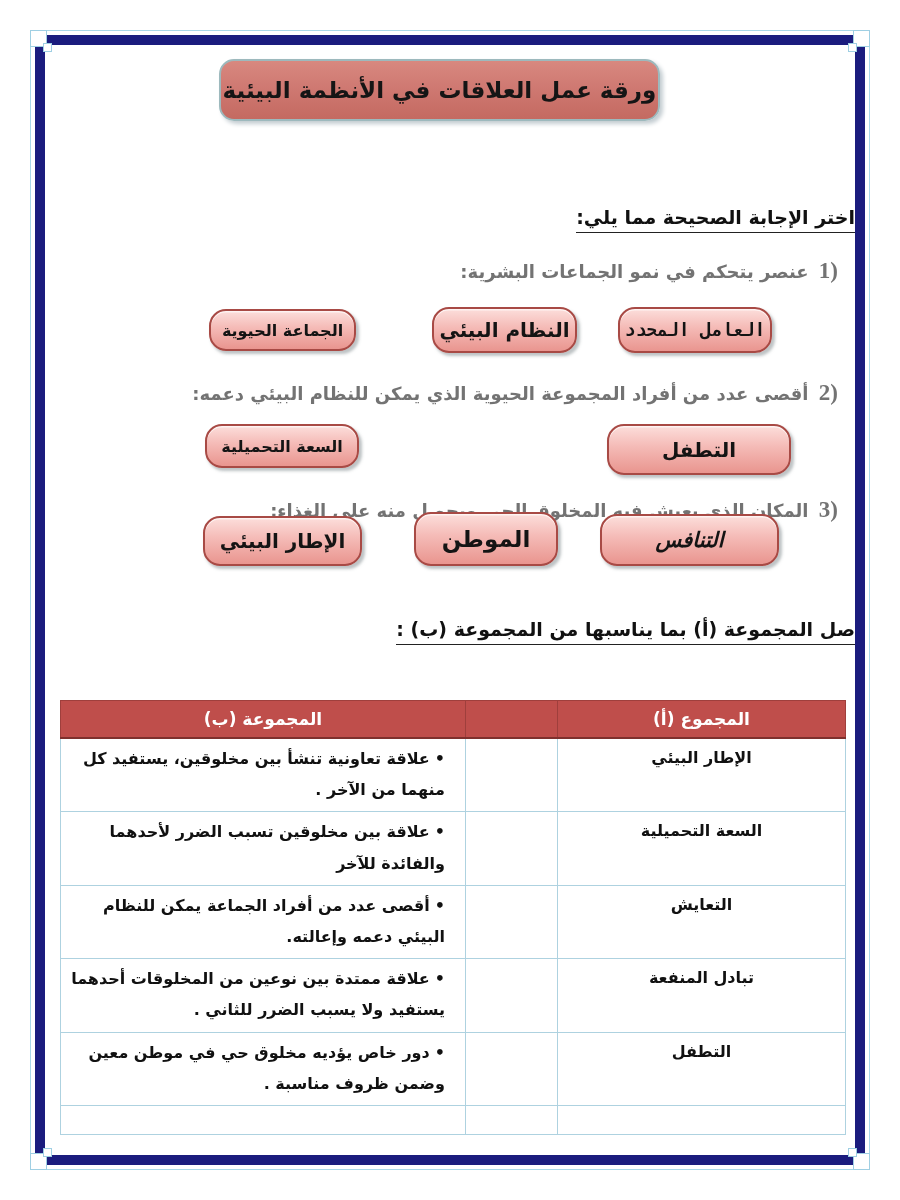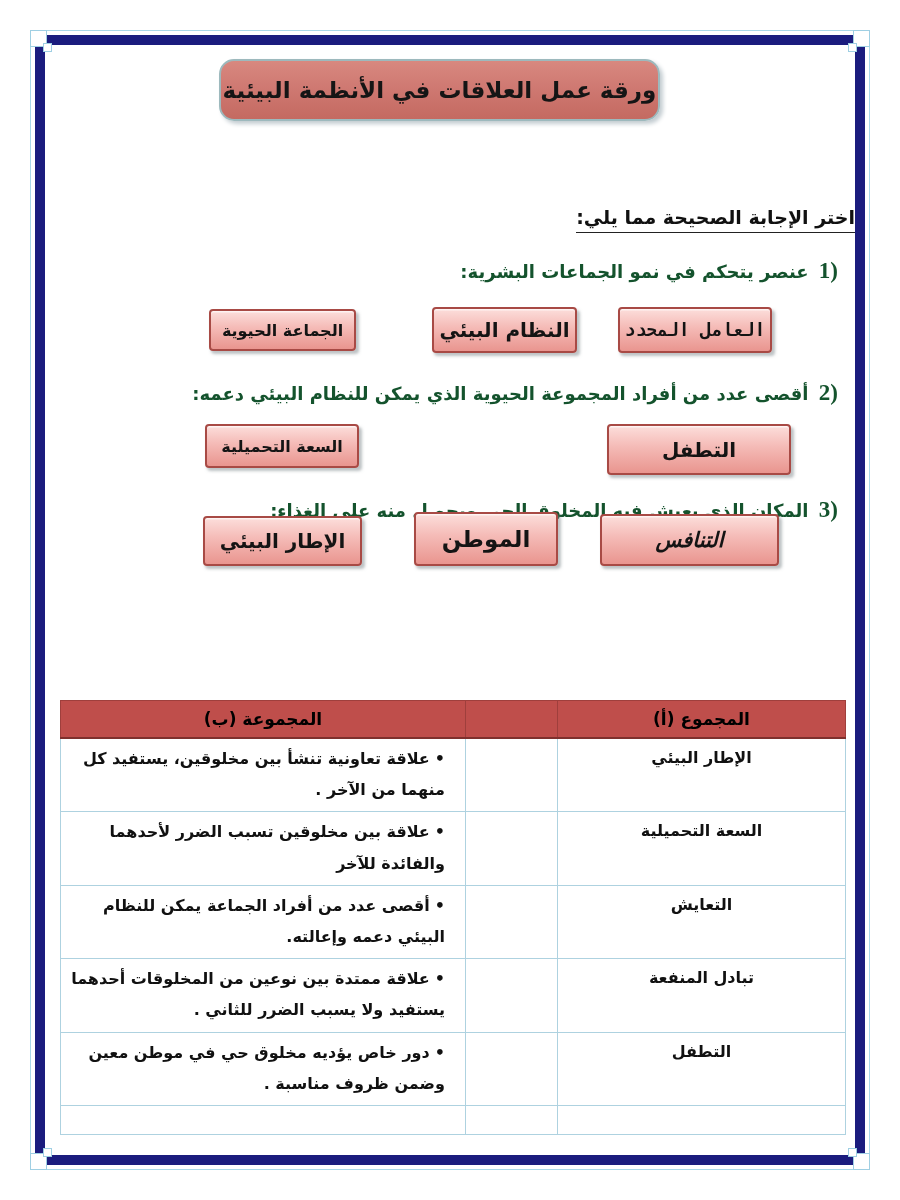--- a/index.html
+++ b/index.html
@@ -33,52 +33,52 @@
   }
 
   
   .uline{
     position:absolute;right:45px;
     font-size:19px;font-weight:bold;white-space:nowrap;
     border-bottom:1.6px solid #222;padding-bottom:4px;
   }
   .qline{
     position:absolute;right:62px;
-    font-size:18px;font-weight:bold;white-space:nowrap;color:#14532d;
+    font-size:18px;font-weight:bold;white-space:nowrap;color:#737373;
   }
   .qnum{
     font-family:"Liberation Serif", serif;
     font-size:23px;font-weight:bold;
     direction:ltr;unicode-bidi:embed;
     margin-left:4px;
   }
 
   
   .btn{
     position:absolute;
-    border:2px solid #a84a45;border-radius:4px;
+    border:2px solid #a84a45;border-radius:17px;
     background:linear-gradient(180deg,#fcdedb 0%,#f5bcb8 42%,#e9958f 100%);
     box-shadow:2.5px 3px 3px rgba(125,135,140,.5), inset 0 1.5px 0 rgba(255,255,255,.65);
     display:flex;align-items:center;justify-content:center;
     font-weight:bold;color:#141414;cursor:pointer;
   }
 
   
   .match-table{
     position:absolute;left:60px;top:700px;width:785px;
     border-collapse:collapse;table-layout:fixed;
     font-size:16px;
   }
   .match-table col.c-a{width:288px;}
   .match-table col.c-mid{width:92px;}
   .match-table col.c-b{width:405px;}
   .match-table th{
     background:#bf4e4b;height:34px;
     border:1px solid #9f3f3c;border-bottom:2px solid #7e302d;
-    font-size:17px;font-weight:bold;color:#000000;
+    font-size:17px;font-weight:bold;color:#ffffff;
   }
   .match-table td{
     border:1px solid #aed2e0;vertical-align:top;background:#fff;
   }
   .match-table td.cell-b{
     text-align:right;line-height:1.95;padding:4px 20px 6px 6px;font-weight:bold;
   }
   .match-table td.cell-a{
     text-align:center;padding-top:9px;font-weight:bold;
   }
@@ -119,20 +119,21 @@
   <div class="btn" style="left:205px;top:424px;width:150px;height:40px;font-size:16px;">السعة التحميلية</div>
 
   <div class="qline" style="top:497px;">
     <span class="qnum" dir="ltr">3)</span>
     <span>المكان الذي يعيش فيه المخلوق الحي ويحصل منه على الغذاء:</span>
   </div>
   <div class="btn" style="left:600px;top:514px;width:175px;height:48px;font-size:21px;font-style:italic;">التنافس</div>
   <div class="btn" style="left:414px;top:512px;width:140px;height:50px;font-size:23px;">الموطن</div>
   <div class="btn" style="left:203px;top:516px;width:155px;height:46px;font-size:20px;">الإطار البيئي</div>
 
+  <div class="uline" style="top:618px;">صل المجموعة (أ) بما يناسبها من المجموعة (ب) :</div>
 
   <table class="match-table" dir="rtl">
     <colgroup>
         <col class="c-a">
         <col class="c-mid">
         <col class="c-b">
       </colgroup>
     <tbody>
         <tr>
       <th>المجموع (أ)</th>

